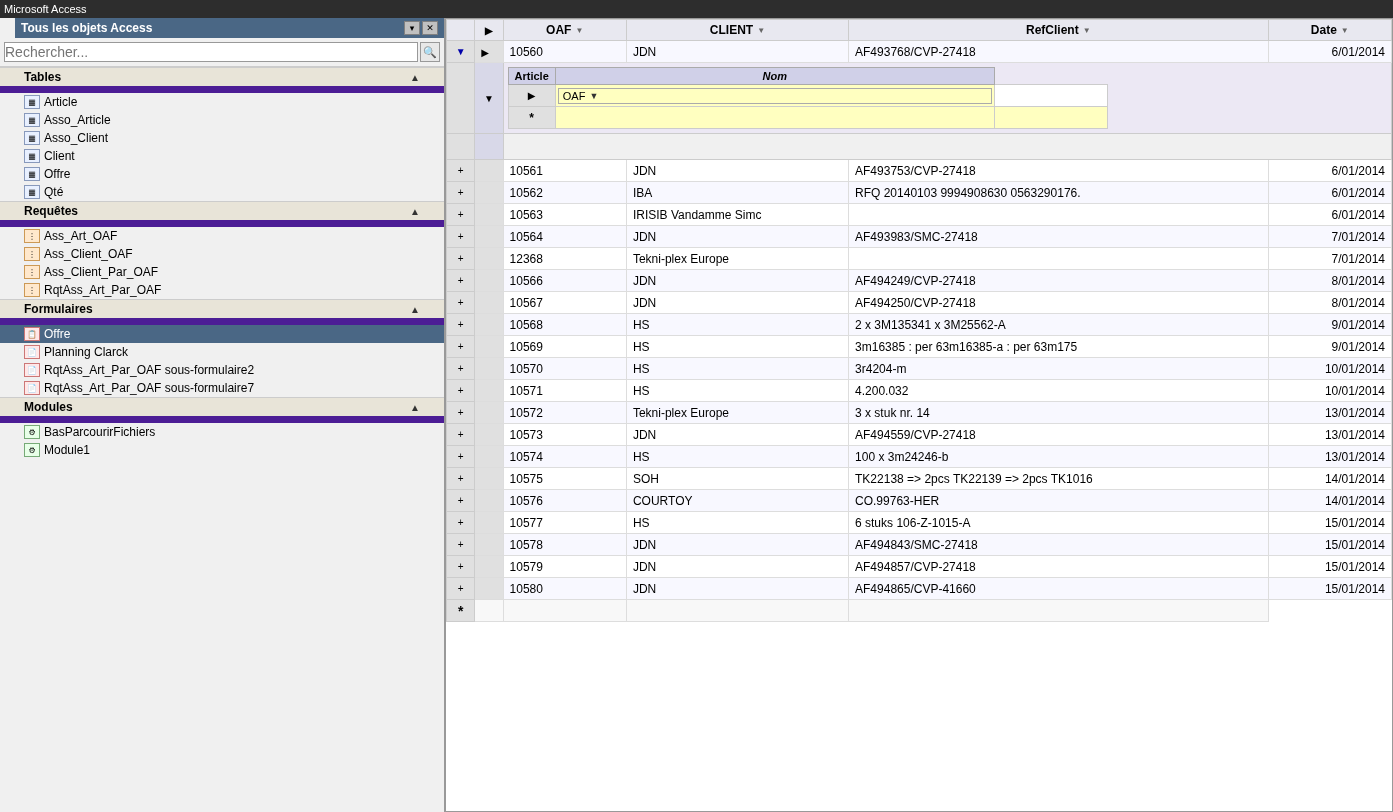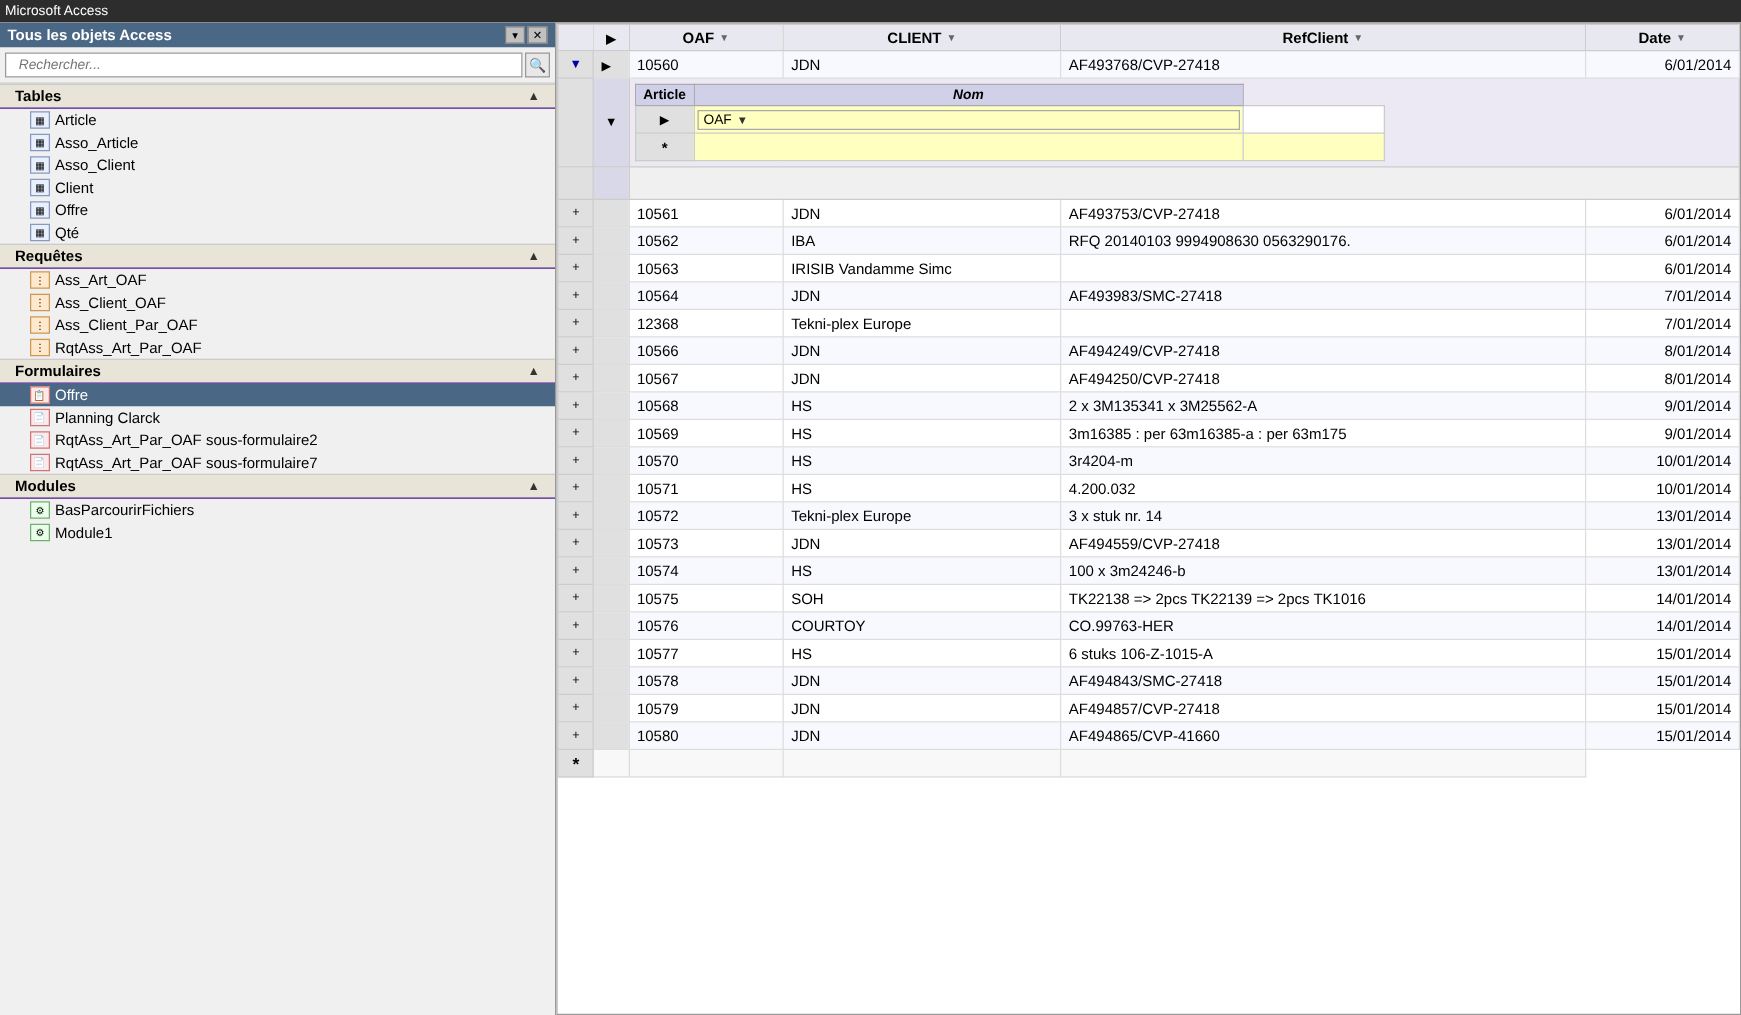--- a/index.html
+++ b/index.html
@@ -7,31 +7,31 @@
 
     
     .top-bar { background: #2d2d2d; height: 18px; display: flex; align-items: center; padding: 0 4px; }
     .top-bar-title { color: #fff; font-size: 11px; }
 
     
     .main-layout { display: flex; flex: 1; overflow: hidden; }
 
     
     .left-panel { width: 445px; background: #f0f0f0; border-right: 1px solid #999; display: flex; flex-direction: column; flex-shrink: 0; }
-    .left-panel-header { background: #4a6785; color: #fff; padding: 3px 6px; display: flex; align-items: center; justify-content: space-between; font-size: 12px; font-weight: bold; }
+    .left-panel-header { background: #4a6785; color: #fff; padding: 3px 6px; display: flex; align-items: center; justify-content: space-between; font-size: 12px; font-weight: bold; margin-left: 15px; }
     .left-panel-header-btns { display: flex; gap: 2px; }
     .header-btn { background: #c0c0c0; border: 1px solid #808080; width: 16px; height: 14px; font-size: 9px; cursor: pointer; display: flex; align-items: center; justify-content: center; }
 
     
     .search-box { padding: 4px; background: #f0f0f0; border-bottom: 1px solid #ccc; display: flex; align-items: center; gap: 2px; }
-    .search-input { flex: 1; height: 20px; border: 1px solid #999; padding: 2px 10px; font-size: 11px; color: #808080; background: #fff; font-style: italic; }
+    .search-input { flex: 1; height: 20px; border: 1px solid #999; padding: 2px 0; font-size: 14px; color: #808080; background: #fff; }
     .search-btn { width: 20px; height: 20px; background: #e8e8e8; border: 1px solid #999; display: flex; align-items: center; justify-content: center; cursor: pointer; font-size: 11px; }
 
     
-    .section-header { background: #e8e4d8; padding: 2px 12px; display: flex; align-items: center; justify-content: space-between; border-bottom: 1px solid #4c1d95; border-top: 1px solid #ccc; font-weight: bold; font-size: 12px; cursor: pointer; }
+    .section-header { background: #e8e4d8; padding: 2px 24px; display: flex; align-items: center; justify-content: space-between; border-bottom: 7px solid #4c1d95; border-top: 1px solid #ccc; font-weight: bold; font-size: 12px; cursor: pointer; }
     .section-arrow { font-size: 10px; color: #333; }
 
     
     .tree-item { padding: 2px 8px 2px 24px; display: flex; align-items: center; gap: 4px; cursor: pointer; color: #000; font-size: 12px; }
     .tree-item.selected { background: #4a6785; color: #fff; }
     .tree-item-icon { width: 16px; height: 14px; background: #e8f0ff; border: 1px solid #8899bb; display: inline-flex; align-items: center; justify-content: center; font-size: 8px; flex-shrink: 0; }
     .tree-item-icon.query { background: #ffe8cc; border-color: #cc9955; }
     .tree-item-icon.form { background: #ffe8e8; border-color: #cc7777; }
     .tree-item-icon.module { background: #e8ffe8; border-color: #77aa77; }
 

